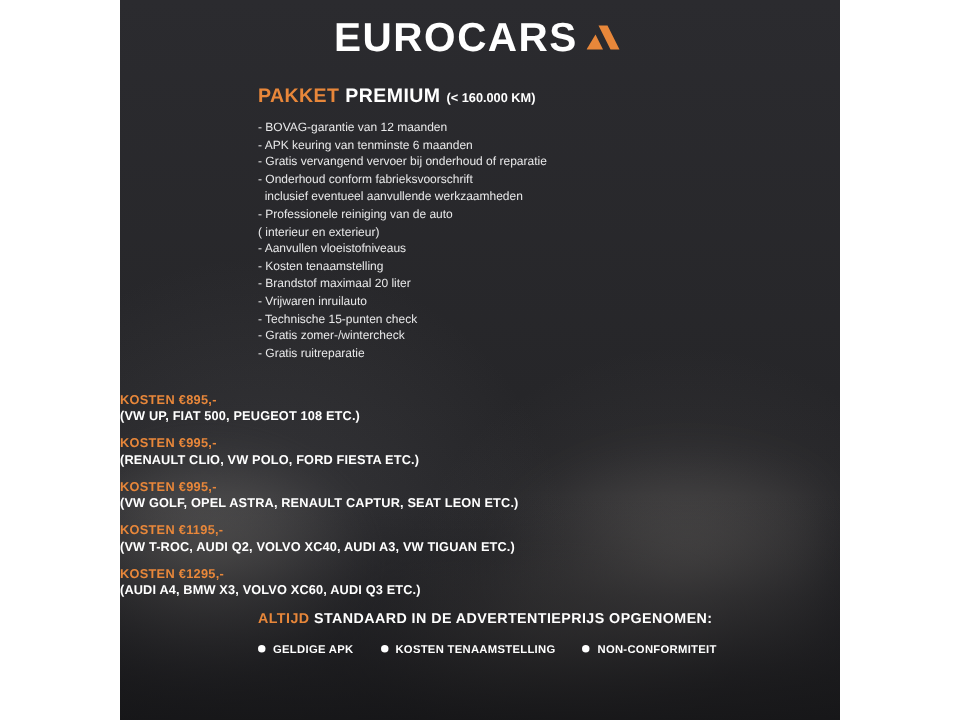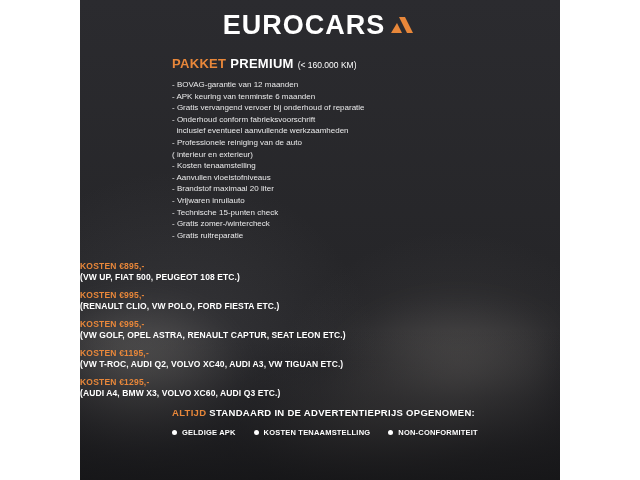--- a/index.html
+++ b/index.html
@@ -93,21 +93,21 @@
     margin: 16px 0 8px 0;
     padding-left: 92px;
     font-size: 13px;
     color: #ffffff;
     font-weight: bold;
     letter-spacing: 0.3px;
   }
   .headline .accent { color: #e8873a; }
   .headline .km {
     font-size: 8.5px;
-    font-weight: normal;
+    font-weight: bold;
     letter-spacing: 0;
     color: #ffffff;
   }
   .bullets {
     padding-left: 92px;
     padding-right: 32px;
     margin: 0;
     list-style: none;
   }
   .bullets li {
@@ -202,22 +202,22 @@
       </div>
 
       <ul class="bullets">
         <li>- BOVAG-garantie van 12 maanden</li>
         <li>- APK keuring van tenminste 6 maanden</li>
         <li>- Gratis vervangend vervoer bij onderhoud of reparatie</li>
         <li>- Onderhoud conform fabrieksvoorschrift</li>
         <li>  inclusief eventueel aanvullende werkzaamheden</li>
         <li>- Professionele reiniging van de auto</li>
         <li>( interieur en exterieur)</li>
+        <li>- Aanvullen vloeistofniveaus</li>
         <li>- Kosten tenaamstelling</li>
-        <li>- Aanvullen vloeistofniveaus</li>
         <li>- Brandstof maximaal 20 liter</li>
         <li>- Vrijwaren inruilauto</li>
         <li>- Technische 15-punten check</li>
         <li>- Gratis zomer-/wintercheck</li>
         <li>- Gratis ruitreparatie</li>
       </ul>
 
       <div class="prices">
         <div class="price-block">
           <div class="price-line">KOSTEN €895,-</div>

